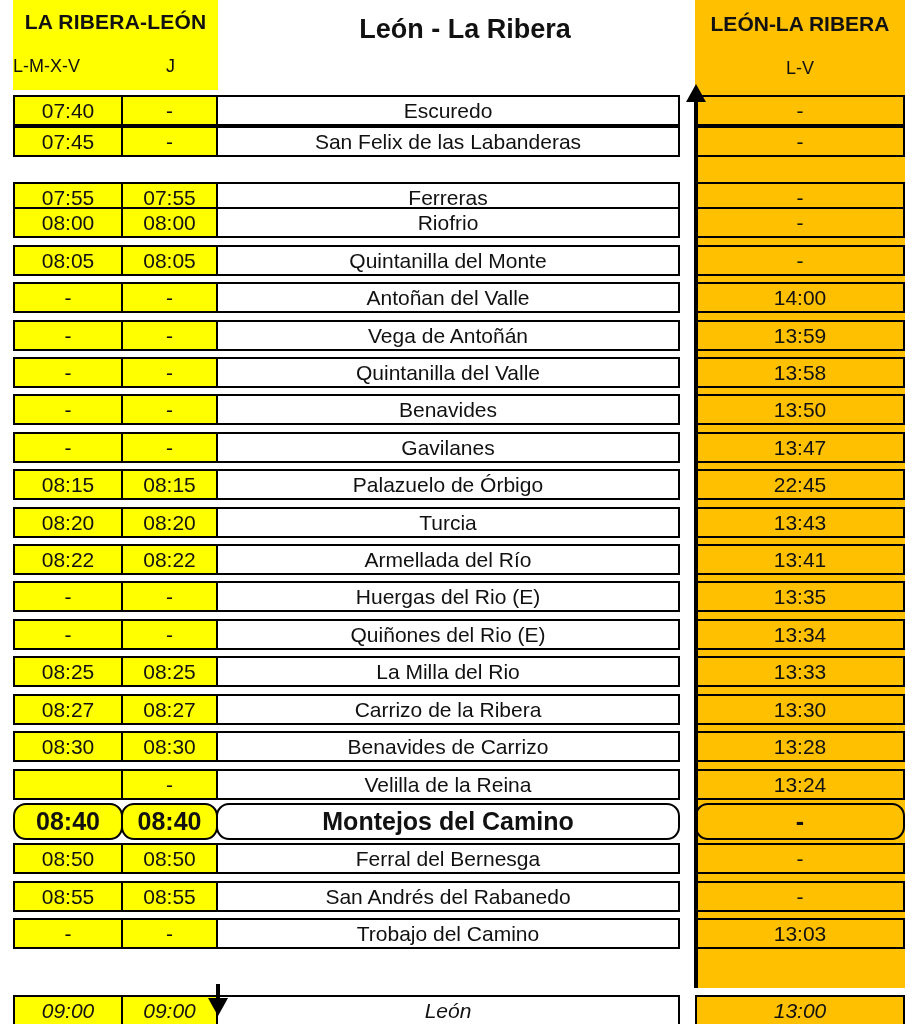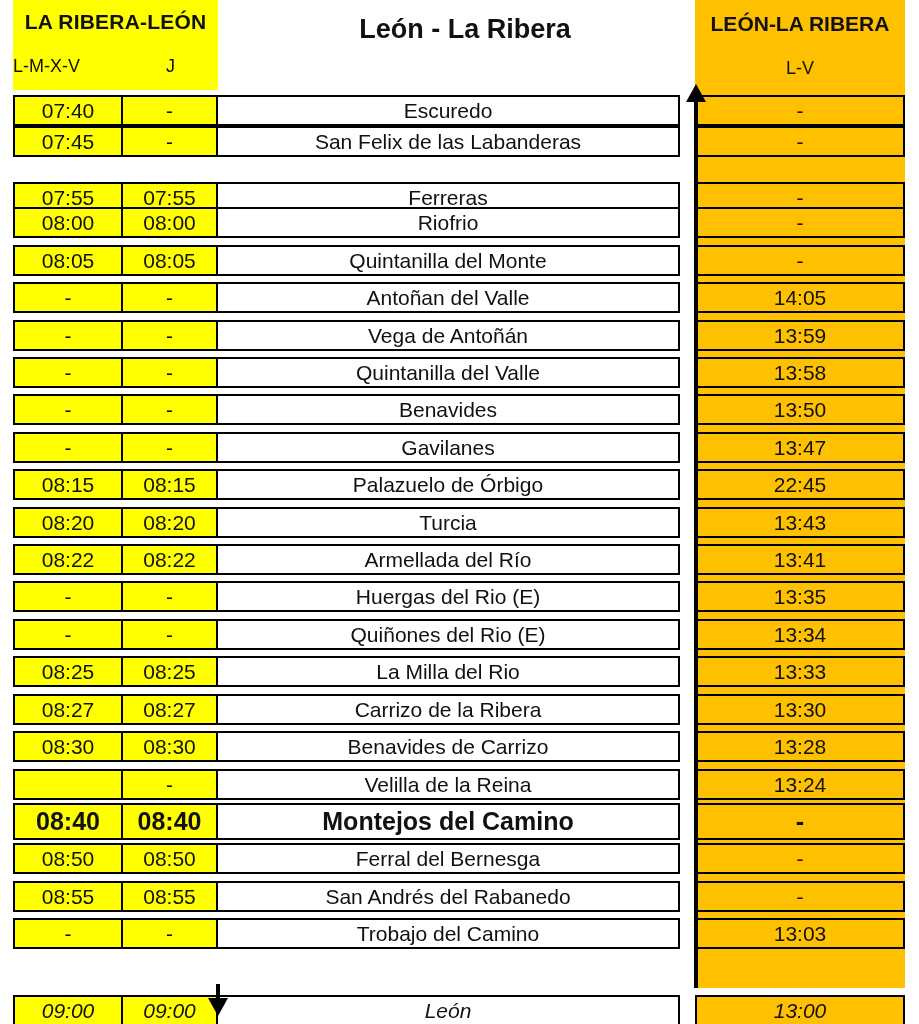--- a/index.html
+++ b/index.html
@@ -22,21 +22,21 @@
   .orange-sub{position:absolute;left:695px;top:58px;width:210px;text-align:center;font-size:18px;}
 
   
   .row{position:absolute;left:0;width:919px;}
   .cell{position:absolute;top:0;height:100%;box-sizing:border-box;border:2.5px solid #000;
     display:flex;align-items:center;justify-content:center;font-size:21px;line-height:1;}
   .c1{left:13px;width:110px;background:#FFFF00;}
   .c2{left:121px;width:97px;background:#FFFF00;}
   .c3{left:216px;width:464px;background:#ffffff;}
   .c4{left:695px;width:210px;background:#FFC000;}
-  .row.emph .cell{font-weight:bold;font-size:25px;}
+  .row.emph .cell{font-weight:bold;font-size:25px;border-radius:13px;}
 
   
   .up-shaft{position:absolute;left:694px;top:100px;width:4px;height:888px;background:#000;}
   .up-head{position:absolute;left:686px;top:84px;width:0;height:0;
     border-left:10px solid transparent;border-right:10px solid transparent;border-bottom:18px solid #000;}
   .down-shaft{position:absolute;left:216px;top:984px;width:4px;height:16px;background:#000;}
   .down-head{position:absolute;left:208px;top:998px;width:0;height:0;
     border-left:10px solid transparent;border-right:10px solid transparent;border-top:18px solid #000;}
 </style>
 </head>
@@ -87,21 +87,21 @@
       <div class="row" style="top: 244.68px; height: 31px;">
         <div class="cell c1">08:05</div>
         <div class="cell c2">08:05</div>
         <div class="cell c3">Quintanilla del Monte</div>
         <div class="cell c4">-</div>
       </div>
       <div class="row" style="top: 282.1px; height: 31px;">
         <div class="cell c1">-</div>
         <div class="cell c2">-</div>
         <div class="cell c3">Antoñan del Valle</div>
-        <div class="cell c4">14:05</div>
+        <div class="cell c4">14:00</div>
       </div>
       <div class="row" style="top: 319.52px; height: 31px;">
         <div class="cell c1">-</div>
         <div class="cell c2">-</div>
         <div class="cell c3">Vega de Antoñán</div>
         <div class="cell c4">13:59</div>
       </div>
       <div class="row" style="top: 356.94px; height: 31px;">
         <div class="cell c1">-</div>
         <div class="cell c2">-</div>

